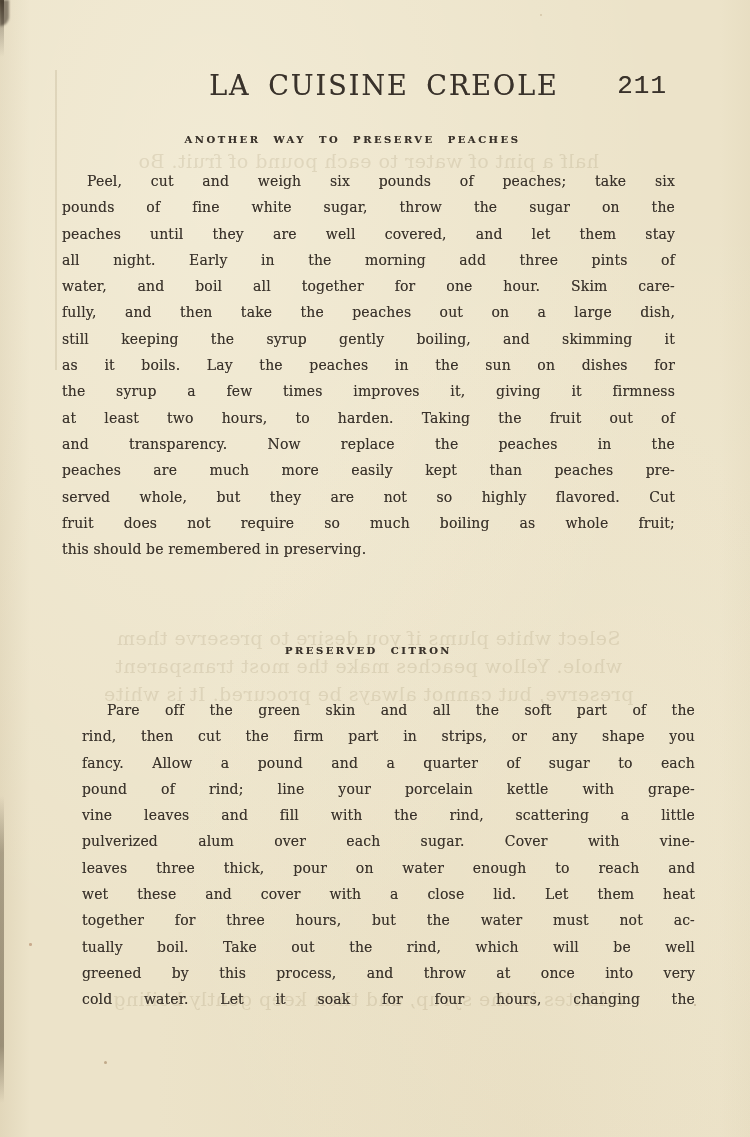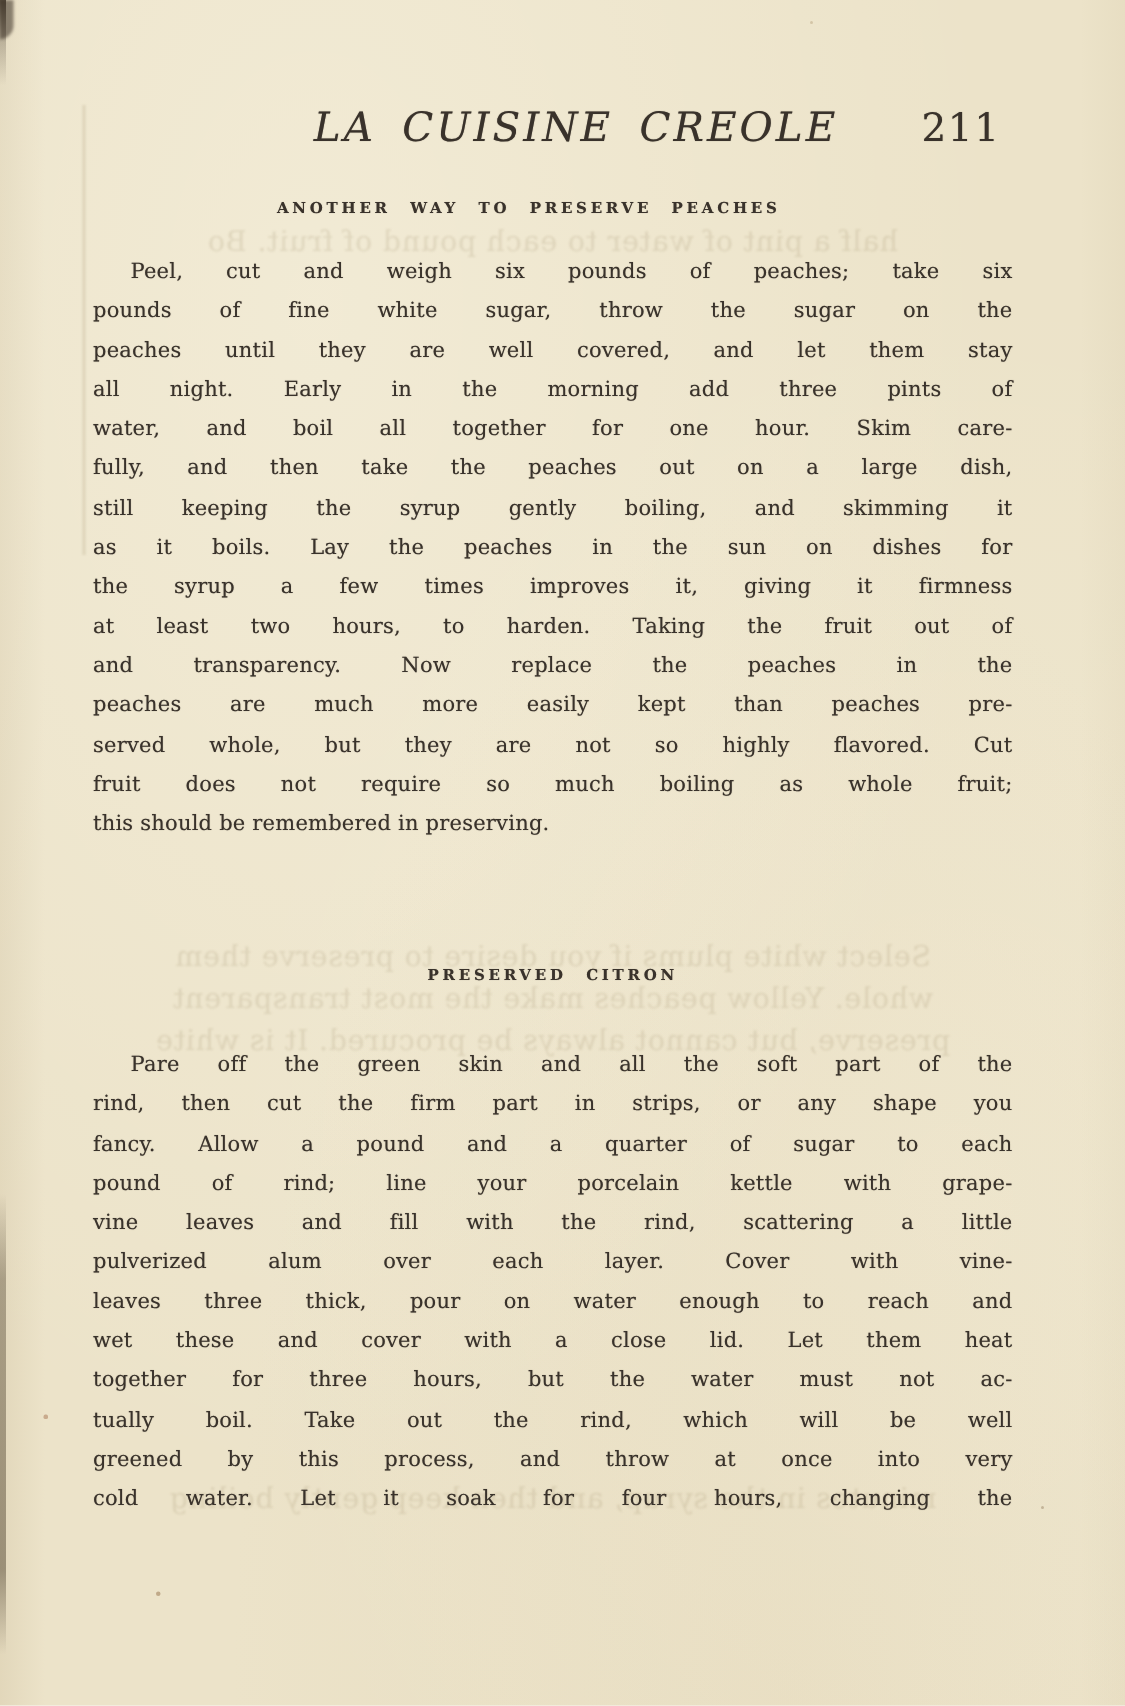--- a/index.html
+++ b/index.html
@@ -44,45 +44,46 @@
     transform:scaleX(-1);
     color:rgba(128,106,68,0.15);
     font-size:19px;letter-spacing:0.5px;filter:blur(0.7px);
     white-space:nowrap;pointer-events:none;
   }
   
   .head-row{position:absolute;left:62px;top:70px;width:613px;height:32px;}
   .running-head{
     position:absolute;left:0;right:1px;text-align:center;
     transform:translateX(16px);
-    font-style:italic;font-size:27px;letter-spacing:2px;word-spacing:7px;
+    font-size:27px;letter-spacing:2px;word-spacing:7px;
     text-shadow:0 0 0.6px rgba(55,45,35,0.55);
   }
   .page-number{
     position:absolute;right:8px;top:1px;
     font-size:26px;letter-spacing:1px;
     text-shadow:0 0 0.6px rgba(55,45,35,0.55);
+    font-family:Liberation Mono, monospace;
   }
   
   .recipe-heading{
     position:absolute;left:62px;width:613px;text-align:center;
     font-weight:bold;font-size:10px;line-height:15px;
     letter-spacing:2.5px;word-spacing:7px;
     text-shadow:0 0 0.5px rgba(55,45,35,0.5);
   }
   .recipe-heading.h1{top:132px;transform:translateX(-16px);}
   .recipe-heading.h2{top:643px;text-align:center;}
   
   .para{
     position:absolute;left:62px;width:613px;
     font-size:14px;letter-spacing:0.15px;
     text-shadow:0 0 0.6px rgba(58,50,40,0.5);
   }
   .para.p1{top:168px;}
-  .para.p2{top:697px;}
+  .para.p2{top:697px;margin-left:20px;}
   .line{
     height:26.3px;line-height:26.3px;white-space:nowrap;
     text-align:justify;text-align-last:justify;
   }
   .line.first{text-indent:25px;}
   .line.last{text-align-last:left;}
 </style>
 </head>
 <body>
 
@@ -126,21 +127,21 @@
     <div class="line last">this should be remembered in preserving.</div>
   </div>
 
   <div class="recipe-heading h2">PRESERVED CITRON</div>
   <div class="para p2">
     <div class="line first">Pare off the green skin and all the soft part of the</div>
     <div class="line">rind, then cut the firm part in strips, or any shape you</div>
     <div class="line">fancy.  Allow a pound and a quarter of sugar to each</div>
     <div class="line">pound of rind; line your porcelain kettle with grape-</div>
     <div class="line">vine leaves and fill with the rind, scattering a little</div>
-    <div class="line">pulverized alum over each layer.  Cover with vine-</div>
+    <div class="line">pulverized alum over each sugar.  Cover with vine-</div>
     <div class="line">leaves three thick, pour on water enough to reach and</div>
     <div class="line">wet these and cover with a close lid.  Let them heat</div>
     <div class="line">together for three hours, but the water must not ac-</div>
     <div class="line">tually boil.  Take out the rind, which will be well</div>
     <div class="line">greened by this process, and throw at once into very</div>
     <div class="line">cold water.  Let it soak for four hours, changing the</div>
   </div>
 
 </div>
 

